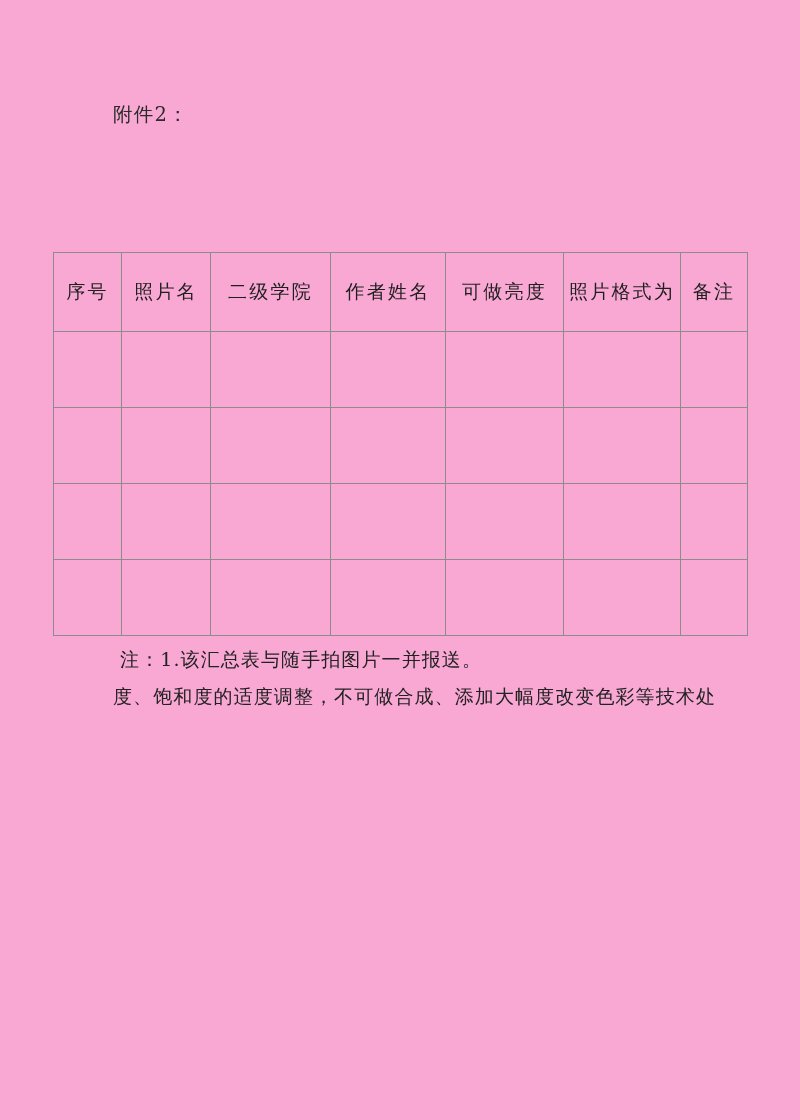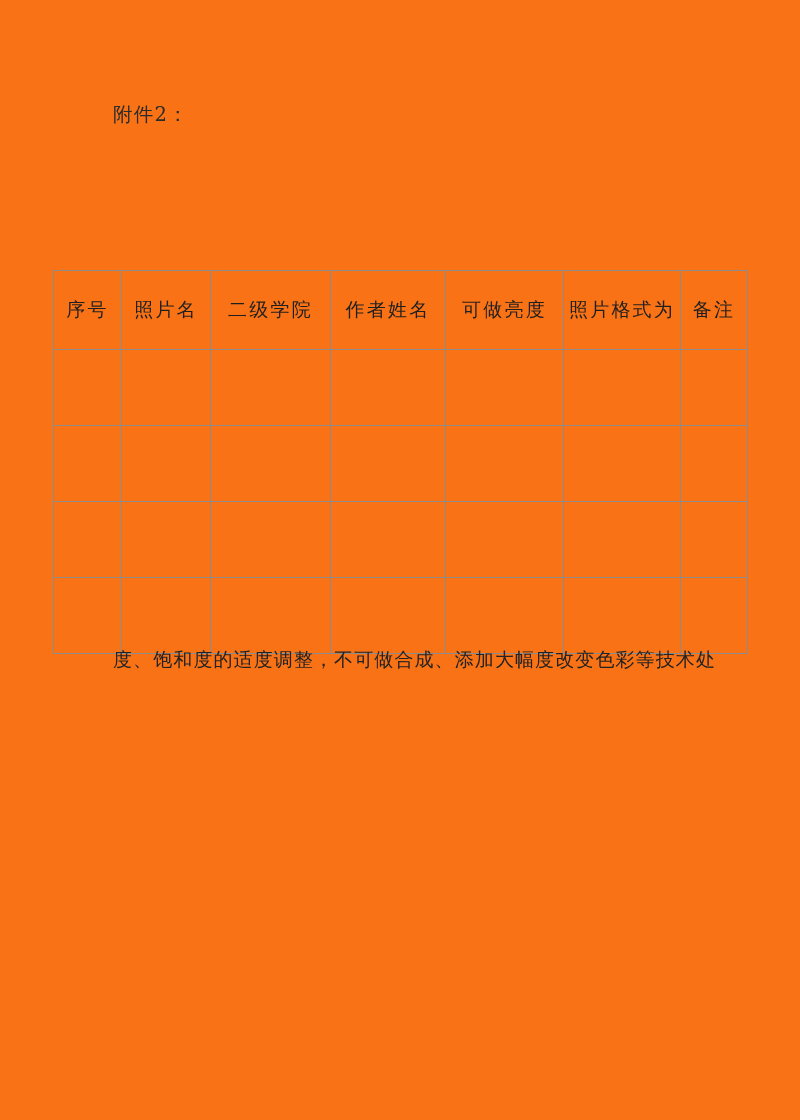--- a/index.html
+++ b/index.html
@@ -12,21 +12,21 @@
     height: 1120px;
     position: relative;
     font-family: "DejaVu Serif", "Liberation Serif", serif;
     color: #1c1c1c;
     overflow: hidden;
   }
 
   .page {
     position: absolute;
     inset: 0;
-    background: #f97316;
+    background: #f9a8d4;
   }
 
   
   .attachment-label {
     position: absolute;
     left: 113px;
     top: 101px;
     font-size: 19.5px;
     letter-spacing: 1.2px;
     color: #2b2b2b;
@@ -51,21 +51,20 @@
   .table-wrap {
     position: absolute;
     left: 53px;
     top: 252px;
     width: 694px;
   }
   table.rec-table {
     border-collapse: collapse;
     width: 694px;
     table-layout: fixed;
-    margin-top: 18px;
   }
   table.rec-table td,
   table.rec-table th {
     border: 1px solid #8c8c8c;
     padding: 0;
     text-align: center;
     vertical-align: middle;
     font-weight: normal;
   }
   table.rec-table thead th {
@@ -169,16 +168,17 @@
           <td class="row-cell"></td>
           <td class="row-cell"></td>
           <td class="row-cell"></td>
           <td class="row-cell"></td>
         </tr>
       </tbody>
     </table>
   </div>
 
   <div class="notes">
+    <div class="note-line indent-1">注：1.该汇总表与随手拍图片一并报送。</div>
     <div class="note-line cont">度、饱和度的适度调整，不可做合成、添加大幅度改变色彩等技术处</div>
   </div>
 
 </div>
 
 </body></html>

